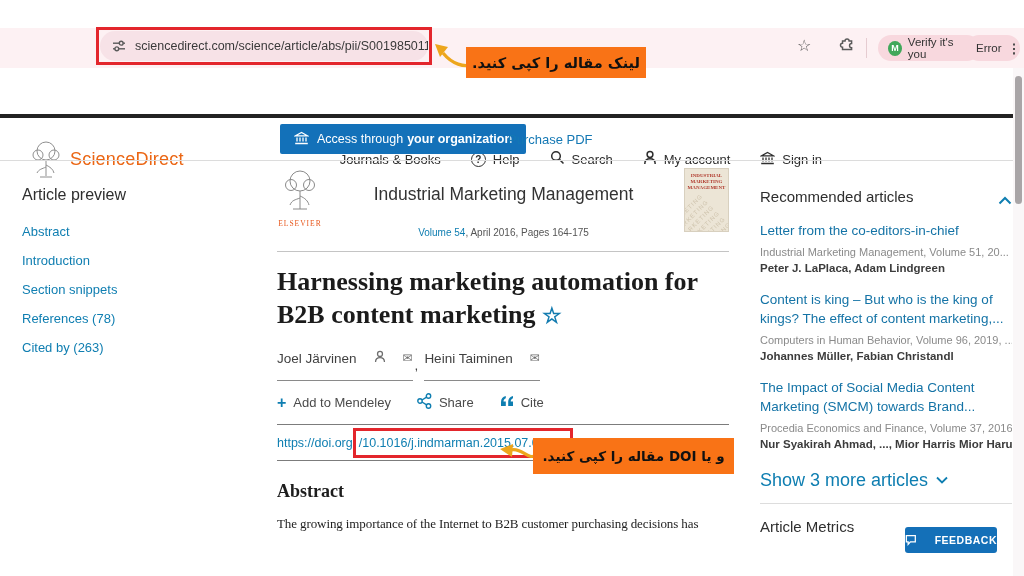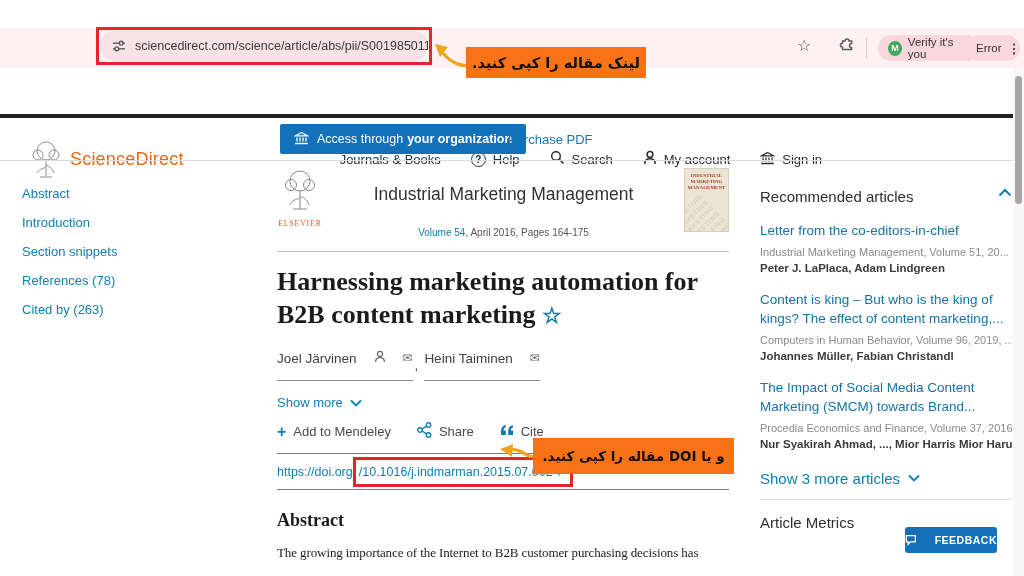--- a/index.html
+++ b/index.html
@@ -68,27 +68,27 @@
   .act { display:flex; align-items:center; gap:7px; font-size:13px; color:#4a4a4a; cursor:pointer; }
   .act .plus { color:#0e7eb1; font-size:16px; font-weight:bold; }
   .rule-dark { border-top:1px solid #7c7c7c; margin-top:12px; }
   .doi-row { padding:10px 0; font-size:12.5px; color:#0e7eb1; white-space:nowrap; }
   .doi-boxed { border:3px solid #e3262c; padding:5px 3px; }
   .abs-h { font-family:"Liberation Serif", serif; font-size:18px; font-weight:bold; color:#1d1d1d; margin-top:20px; }
   .abs-p { font-family:"Liberation Serif", serif; font-size:13px; letter-spacing:-0.1px; color:#1d1d1d; margin-top:14px; white-space:nowrap; }
 
   
   .reco { position:absolute; left:760px; top:188px; width:252px; }
-  .reco-head { display:flex; align-items:flex-start; justify-content:space-between; }
+  .reco-head { display:flex; align-items:flex-end; justify-content:space-between; }
   .reco-head h3 { font-size:15px; font-weight:500; color:#2e2e2e; }
   .reco-art { margin-top:16px; cursor:pointer; }
   .reco-art .t { font-size:13.5px; font-weight:500; color:#1473a6; line-height:19.5px; }
   .reco-art .s { font-size:11px; color:#8a8a8a; margin-top:5px; white-space:nowrap; overflow:hidden; }
   .reco-art .a { font-size:11.5px; font-weight:bold; color:#3c3c3c; margin-top:4px; white-space:nowrap; overflow:hidden; }
-  .reco-more { margin-top:20px; font-size:15px; color:#0e7eb1; display:flex; align-items:center; gap:8px; cursor:pointer; }
+  .reco-more { margin-top:20px; font-size:18px; color:#0e7eb1; display:flex; align-items:center; gap:8px; cursor:pointer; }
   .reco-rule { border-top:1px solid #ddd; margin-top:12px; }
   .metrics { margin-top:14px; font-size:15px; font-weight:500; color:#2f2f2f; }
   .feedback { position:absolute; left:905px; top:527px; width:92px; height:26px; background:#1470b8; color:#fff; border-radius:3px; display:flex; align-items:center; justify-content:center; gap:18px; font-size:10.5px; font-weight:bold; letter-spacing:.5px; cursor:pointer; z-index:60; }
 
   
   .scroll-track { position:absolute; left:1013px; top:68px; width:11px; height:508px; background:#faf7f8; }
   .scroll-thumb { position:absolute; left:1015px; top:76px; width:7px; height:128px; background:#a9a5a7; border-radius:4px; cursor:grab; }
 </style>
 </head>
 <body>
@@ -208,20 +208,21 @@
           </g>
         </svg>
     </span>
     <span>Access through</span>
     <span style="font-weight:bold; margin-left:-4px;">your organization</span>
   </div>
   <span class="purchase">Purchase PDF</span>
   <div class="subhdr-line"></div>
 
   <div class="left-nav">
+    <h2>Article preview</h2>
     <div class="lnk">Abstract</div>
     <div class="lnk">Introduction</div>
     <div class="lnk">Section snippets</div>
     <div class="lnk">References (78)</div>
     <div class="lnk">Cited by (263)</div>
   </div>
 
   <div class="main">
     <div class="banner">
       <div class="logo-blk">
@@ -266,26 +267,20 @@
         </span>
         <span class="ico-g">✉</span>
       </span>
       <span style="margin:0 6px 0 2px;">,</span>
       <span class="auth">
         <span>Heini Taiminen</span>
         <span class="ico-g">✉</span>
       </span>
     </div>
 
-    <div class="showmore">
-      <span>Show more</span>
-      <svg width="12" height="8" viewBox="0 0 12 8">
-          <path d="M1 1.5 L6 6.5 L11 1.5" fill="none" stroke="#0e7eb1" stroke-width="1.8"></path>
-        </svg>
-    </div>
 
     <div class="actions">
       <span class="act">
         <span class="plus">+</span>
         <span>Add to Mendeley</span>
       </span>
       <span class="act">
         <span>
           <svg width="15" height="16" viewBox="0 0 15 16">
               <g stroke="#0e7eb1" stroke-width="1.4" fill="none">

